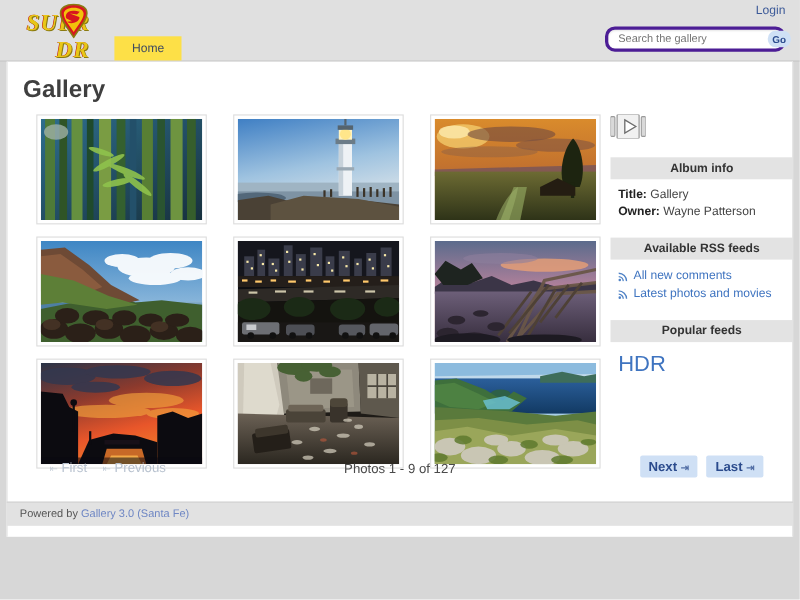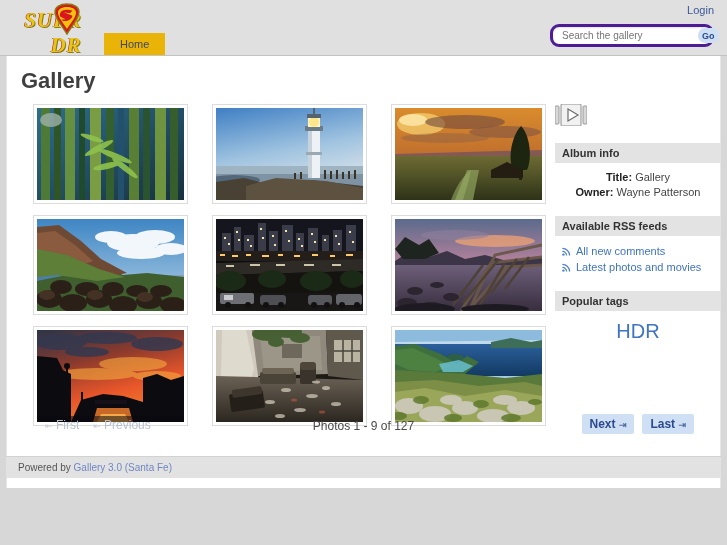--- a/index.html
+++ b/index.html
@@ -100,21 +100,21 @@
   }
   .tab {
     height: 22px;
     line-height: 22px;
     padding: 0 16px;
     font-size: 11px;
     color: #3f4b61;
     background: #c6d9f1;
     cursor: pointer;
   }
-  .tab.active { background: #eab308; }
+  .tab.active { background: #fde047; }
 
   
   #content {
     position: relative;
     margin: 0 6px;
     background: #ffffff;
     height: 432px;
     border-left: 1px solid #e6e6e6;
     border-right: 1px solid #e6e6e6;
   }
@@ -196,22 +196,23 @@
     margin-bottom: 14px;
     cursor: pointer;
   }
   .side-head {
     background: #e3e3e3;
     color: #333;
     font-size: 11px;
     font-weight: bold;
     padding: 4px 7px;
     margin-bottom: 7px;
-  }
-  .side-body { padding: 0 7px 16px 7px; text-align: center; }
+    text-align: center;
+  }
+  .side-body { padding: 0 7px 16px 7px; }
   .info-line {
     font-size: 11px;
     color: #444;
     line-height: 15px;
   }
   .info-line b { color: #222; }
   .feed {
     display: flex; align-items: center; gap: 5px;
     font-size: 11px;
     color: #3f74c0;
@@ -775,21 +776,21 @@
         <div class="feed">
           <svg class="rss-ico" viewBox="0 0 9 9">
             <circle cx="1.4" cy="7.6" r="1.2" fill="#4f82c6"></circle>
             <path d="M0.4 4.4 A4.2 4.2 0 0 1 4.6 8.6" stroke="#4f82c6" stroke-width="1.2" fill="none"></path>
             <path d="M0.4 1.4 A7.2 7.2 0 0 1 7.6 8.6" stroke="#4f82c6" stroke-width="1.2" fill="none"></path>
           </svg>
           <span>Latest photos and movies</span>
         </div>
       </div>
 
-      <div class="side-head">Popular tags</div>
+      <div class="side-head">Popular feeds</div>
       <div class="side-body">
         <span class="tag">HDR</span>
       </div>
     </div>
   </div>
 
   <div id="footer">
     <span>Powered by </span><a>Gallery 3.0 (Santa Fe)</a>
   </div>
 </div>

